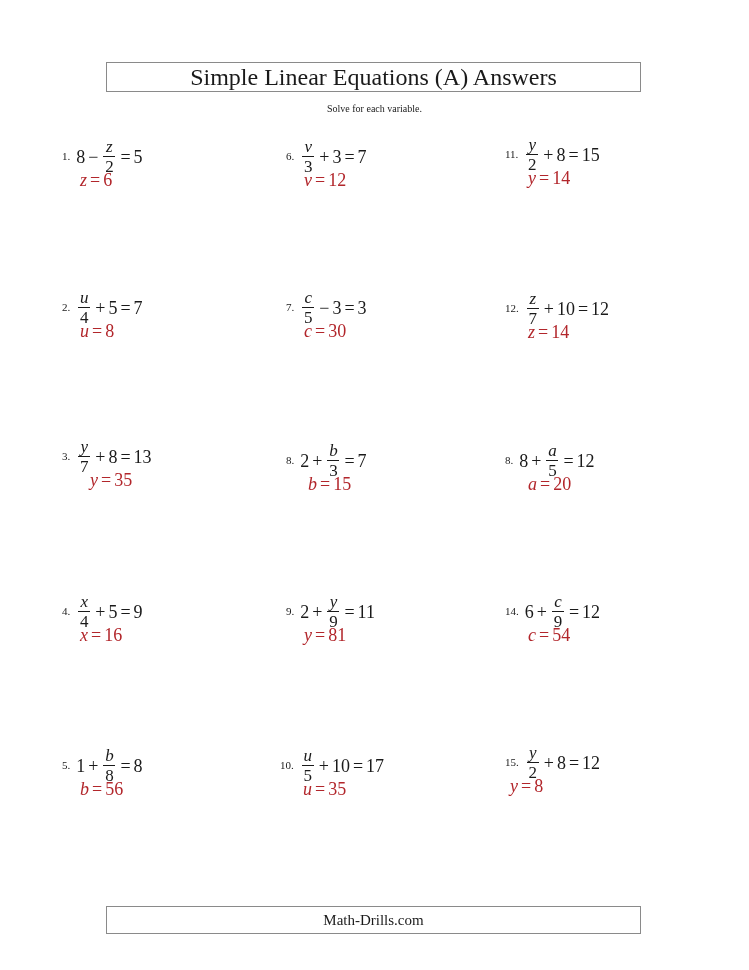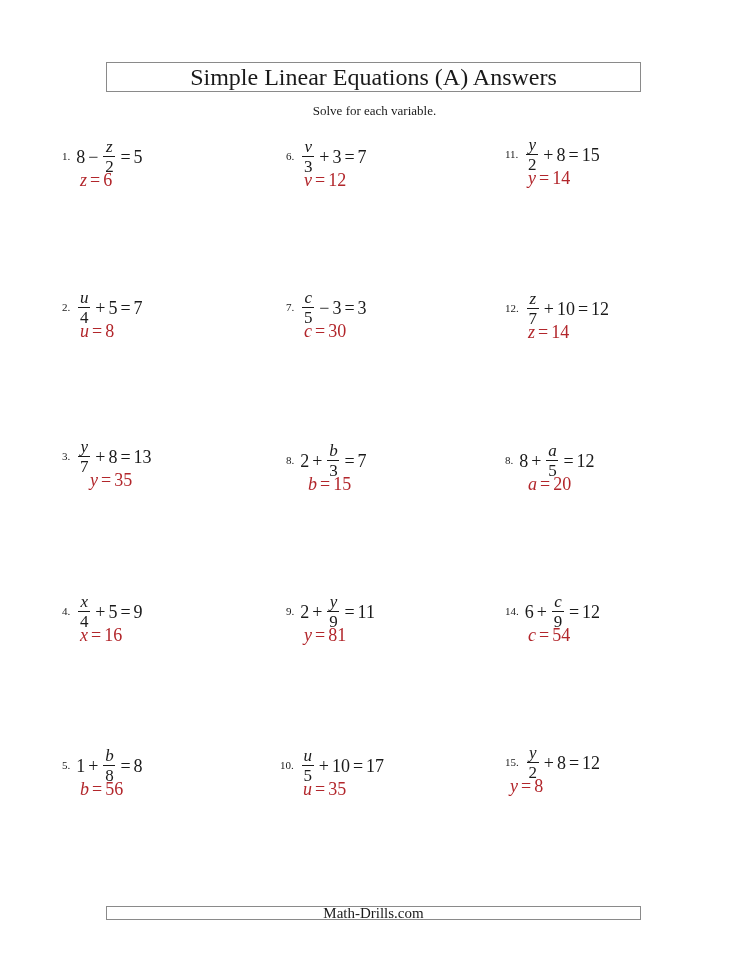--- a/index.html
+++ b/index.html
@@ -8,21 +8,21 @@
     font-family: "Liberation Serif", "DejaVu Serif", serif; color: #1a1a1a;
   }
   .title-box {
     position: absolute; left: 106px; top: 62px; width: 535px; height: 30px;
     border: 1px solid #8a8a8a; box-sizing: border-box;
     display: flex; align-items: center; justify-content: center;
     font-size: 24px; line-height: 1;
   }
   .subtitle {
     position: absolute; left: 0; width: 749px; top: 103px;
-    text-align: center; font-size: 13px;
+    text-align: center; font-size: 10px;
   }
   .problem { position: absolute; }
   .eq {
     display: flex; align-items: center; font-size: 18px; line-height: 1;
     white-space: nowrap;
   }
   .num { font-size: 11px; margin-right: 6px; width: auto; }
   .frac {
     display: inline-flex; flex-direction: column; align-items: center;
     margin: 0 2px; font-size: 17px; line-height: 1;
@@ -30,21 +30,21 @@
   .frac .top { font-style: italic; padding-bottom: 1px; }
   .frac .bar { width: 12px; border-top: 1px solid #1a1a1a; }
   .frac .bot { padding-top: 1px; }
   .op { margin: 0 3px; }
   .ans {
     color: #b2262b; font-size: 18px; line-height: 1; margin-top: -4px;
     white-space: nowrap;
   }
   .ans .var { font-style: italic; }
   .footer-box {
-    position: absolute; left: 106px; top: 906px; width: 535px; height: 14px;
+    position: absolute; left: 106px; top: 906px; width: 535px; height: 28px;
     border: 1px solid #8a8a8a; box-sizing: border-box;
     display: flex; align-items: center; justify-content: center;
     font-size: 15px;
   }
 </style>
 </head>
 <body>
 
 <div class="title-box">
   <span>Simple Linear Equations (A) Answers</span>

